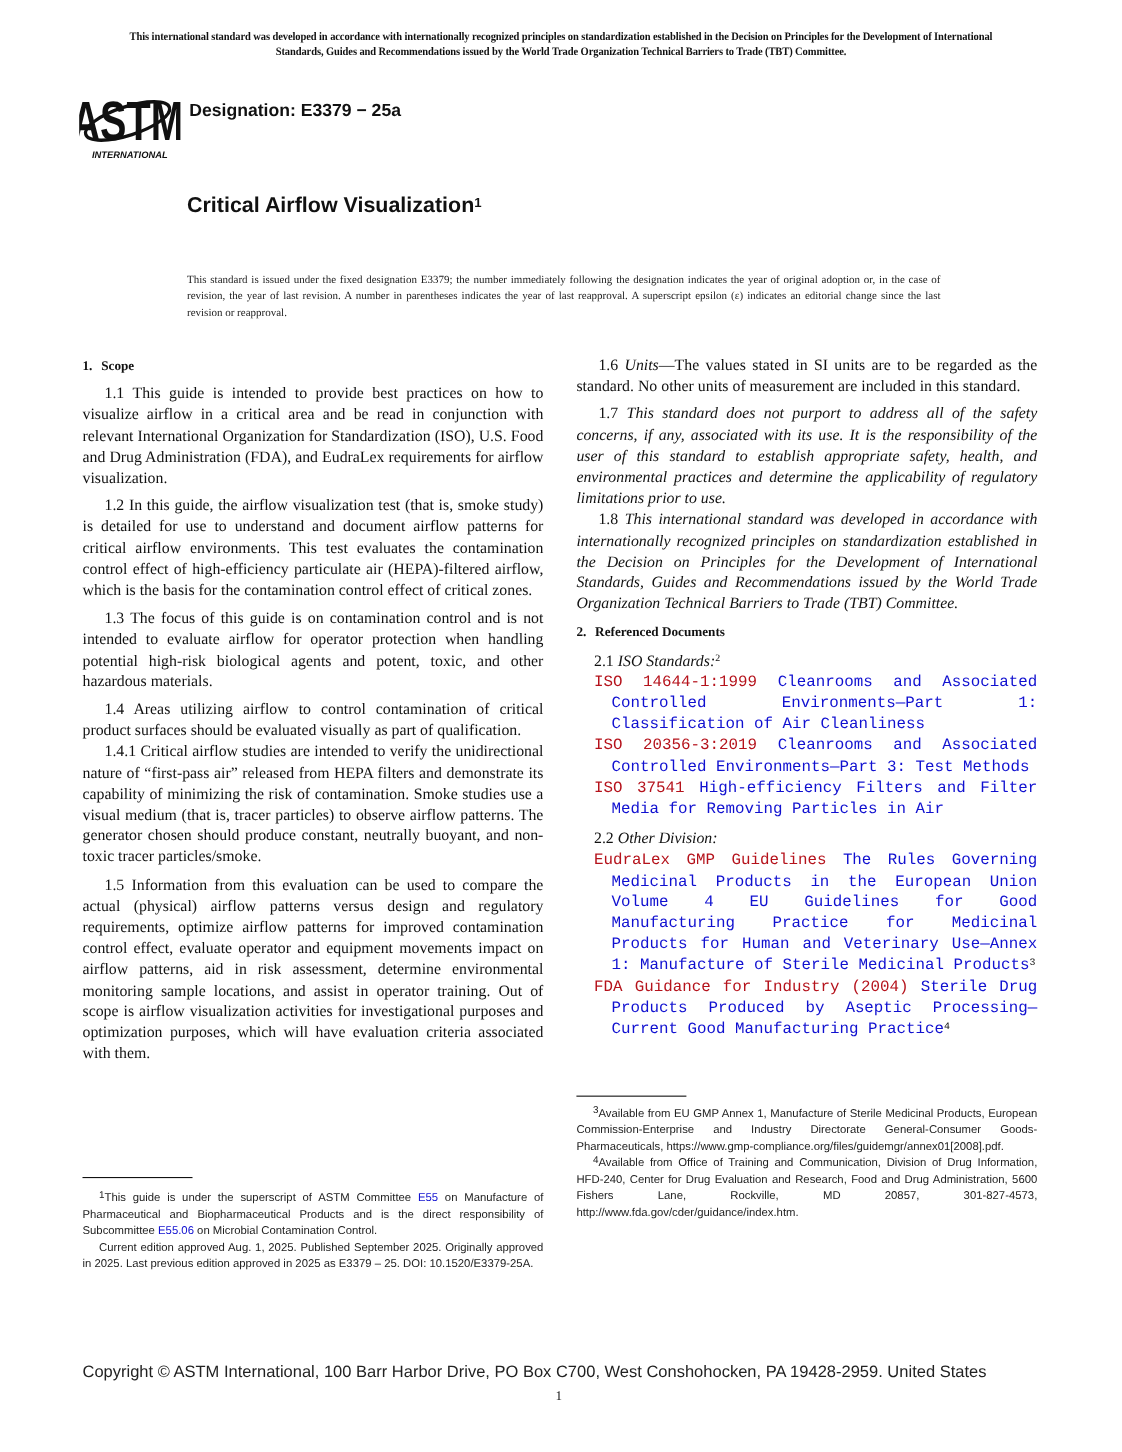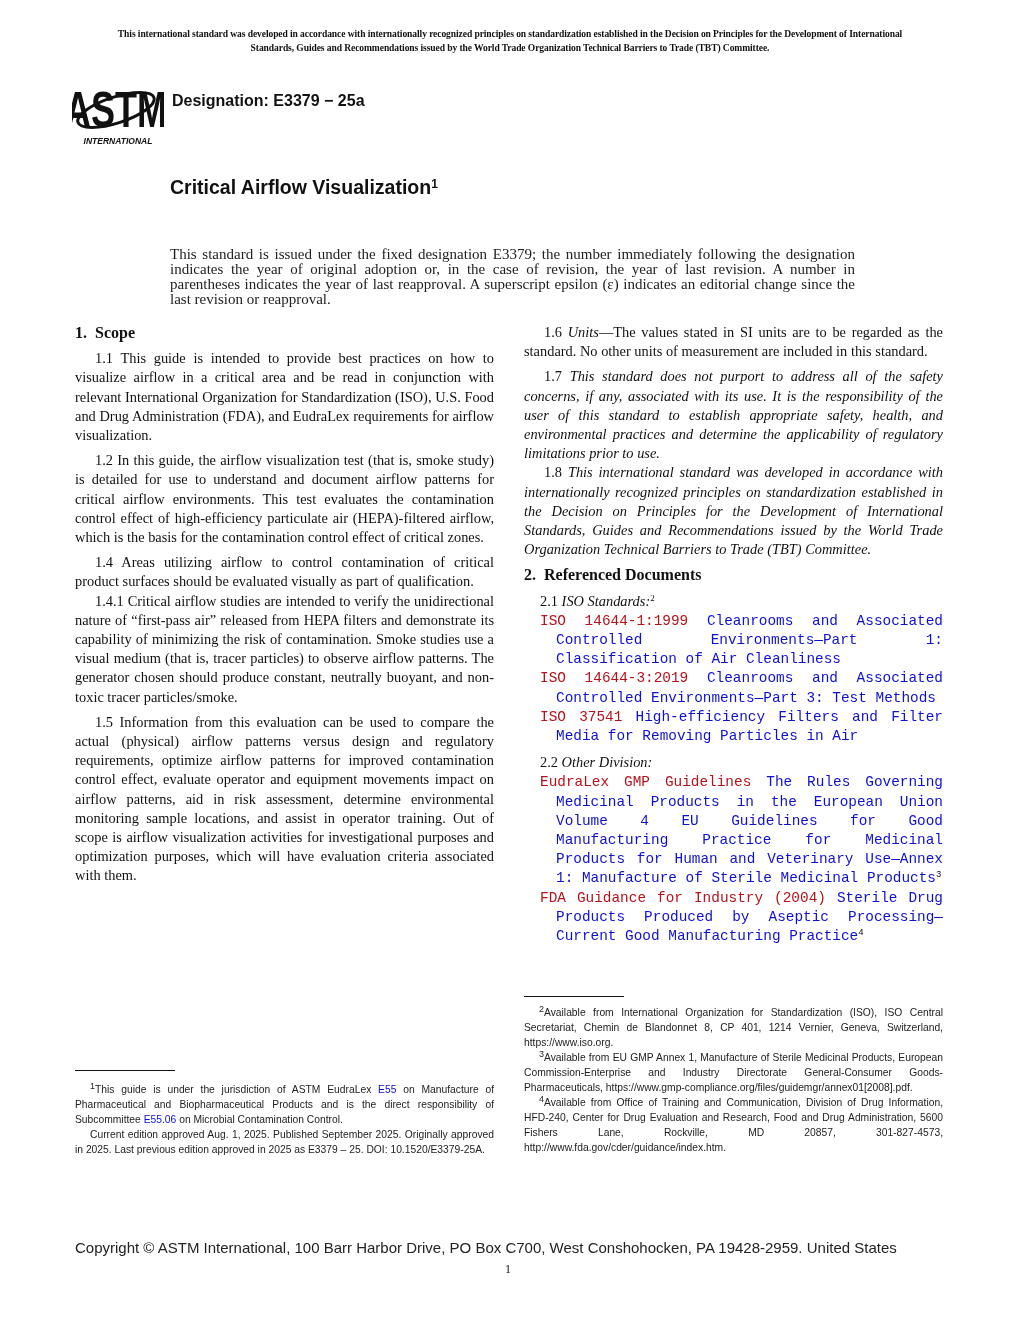--- a/index.html
+++ b/index.html
@@ -3,25 +3,25 @@
 <meta charset="utf-8">
 <style>
   html, body { margin:0; padding:0; background:#ffffff; }
   body { width:1020px; height:1320px; position:relative; overflow:hidden; color:#111; font-family:"Liberation Serif", serif; }
   .abs { position:absolute; }
   .notice { left:60px; top:27px; width:900px; text-align:center; font-size:10.4px; line-height:14px; font-family:"Liberation Serif", serif; font-weight:bold; letter-spacing:-0.1px; transform:scaleX(0.92); transform-origin:center top; }
   .logo { left:72px; top:78px; width:92px; height:70px; }
   .designation { left:172px; top:92px; font-family:"Liberation Sans", sans-serif; font-weight:bold; font-size:16px; }
   .title { left:170px; top:175px; font-family:"Liberation Sans", sans-serif; font-weight:bold; font-size:19.5px; line-height:25px; }
   .title sup { font-size:12px; vertical-align:top; position:relative; top:-3px; }
-  .issue-note { left:170px; top:247px; width:685px; font-size:15px; line-height:15px; font-family:"Liberation Serif", serif; color:#222; text-align:justify; }
+  .issue-note { left:170px; top:247px; width:685px; font-size:10px; line-height:15px; font-family:"Liberation Serif", serif; color:#222; text-align:justify; }
   .col { font-size:14.4px; line-height:19.2px; text-align:justify; }
   .col-left { left:75px; top:323px; width:419px; }
   .col-right { left:524px; top:323px; width:419px; }
-  .h { font-weight:bold; font-size:16px; margin:0 0 7px 0; }
+  .h { font-weight:bold; font-size:12px; margin:0 0 7px 0; }
   .h .num { margin-right:8px; }
   p { margin:0 0 6px 0; text-indent:20px; }
   p.tight { margin-bottom:0; }
   .it { font-style:italic; }
   .ref { padding-left:32px; text-indent:-16px; margin:0;font-family:Liberation Mono, monospace; }
   .ref .code { color:#b5121b; }
   .ref .ttl { color:#1010d0; }
   .sub { text-indent:16px; margin:7px 0 1px 0; }
   sup.fn { font-size:9px; vertical-align:top; position:relative; top:-3px; }
   .rule { height:1px; background:#111; width:100px; }
@@ -51,49 +51,49 @@
 <div class="abs title">
   <div><span>Critical Airflow Visualization</span><sup>1</sup></div>
 </div>
 
 <div class="abs issue-note">This standard is issued under the fixed designation E3379; the number immediately following the designation indicates the year of original adoption or, in the case of revision, the year of last revision. A number in parentheses indicates the year of last reapproval. A superscript epsilon (ε) indicates an editorial change since the last revision or reapproval.</div>
 
 <div class="abs col col-left">
   <div class="h"><span class="num">1.</span><span>Scope</span></div>
   <p>1.1  This guide is intended to provide best practices on how to visualize airflow in a critical area and be read in conjunction with relevant International Organization for Standardization (ISO), U.S. Food and Drug Administration (FDA), and EudraLex requirements for airflow visualization.</p>
   <p>1.2 In this guide, the airflow visualization test (that is, smoke study) is detailed for use to understand and document airflow patterns for critical airflow environments. This test evaluates the contamination control effect of high-efficiency particulate air (HEPA)-filtered airflow, which is the basis for the contamination control effect of critical zones.</p>
+  <p>1.3  The focus of this guide is on contamination control and is not intended to evaluate airflow for operator protection when handling potential high-risk biological agents and potent, toxic, and other hazardous materials.</p>
   <p class="tight">1.4 Areas utilizing airflow to control contamination of critical product surfaces should be evaluated visually as part of qualification.</p>
   <p>1.4.1 Critical airflow studies are intended to verify the unidirectional nature of “first-pass air” released from HEPA filters and demonstrate its capability of minimizing the risk of contamination. Smoke studies use a visual medium (that is, tracer particles) to observe airflow patterns. The generator chosen should produce constant, neutrally buoyant, and non-toxic tracer particles/smoke.</p>
   <p>1.5  Information from this evaluation can be used to compare the actual (physical) airflow patterns versus design and regulatory requirements, optimize airflow patterns for improved contamination control effect, evaluate operator and equipment movements impact on airflow patterns, aid in risk assessment, determine environmental monitoring sample locations, and assist in operator training. Out of scope is airflow visualization activities for investigational purposes and optimization purposes, which will have evaluation criteria associated with them.</p>
 </div>
 
 <div class="abs col col-right">
   <p><span>1.6 </span><span class="it">Units</span><span>—The values stated in SI units are to be regarded as the standard. No other units of measurement are included in this standard.</span></p>
   <p class="tight"><span>1.7 </span><span class="it">This standard does not purport to address all of the safety concerns, if any, associated with its use. It is the responsibility of the user of this standard to establish appropriate safety, health, and environmental practices and determine the applicability of regulatory limitations prior to use.</span></p>
   <p style="margin-bottom:6px"><span>1.8 </span><span class="it">This international standard was developed in accordance with internationally recognized principles on standardization established in the Decision on Principles for the Development of International Standards, Guides and Recommendations issued by the World Trade Organization Technical Barriers to Trade (TBT) Committee.</span></p>
 
   <div class="h"><span class="num">2.</span><span>Referenced Documents</span></div>
 
   <p class="sub"><span>2.1 </span><span class="it">ISO Standards:</span><sup class="fn">2</sup></p>
   <div class="ref"><span class="code">ISO 14644-1:1999</span> <span class="ttl">Cleanrooms and Associated Controlled Environments—Part 1: Classification of Air Cleanliness</span></div>
-  <div class="ref"><span class="code">ISO 14644-3:2019</span> <span class="ttl">Cleanrooms and Associated Controlled Environments—Part 3: Test Methods</span></div>
+  <div class="ref"><span class="code">ISO 20356-3:2019</span> <span class="ttl">Cleanrooms and Associated Controlled Environments—Part 3: Test Methods</span></div>
   <div class="ref"><span class="code">ISO 37541</span> <span class="ttl">High-efficiency Filters and Filter Media for Removing Particles in Air</span></div>
 
   <p class="sub"><span>2.2 </span><span class="it">Other Division:</span></p>
   <div class="ref"><span class="code">EudraLex GMP Guidelines</span> <span class="ttl">The Rules Governing Medicinal Products in the European Union Volume 4 EU Guidelines for Good Manufacturing Practice for Medicinal Products for Human and Veterinary Use—Annex 1: Manufacture of Sterile Medicinal Products</span><sup class="fn">3</sup></div>
   <div class="ref"><span class="code">FDA Guidance for Industry (2004)</span> <span class="ttl">Sterile Drug Products Produced by Aseptic Processing—Current Good Manufacturing Practice</span><sup class="fn">4</sup></div>
 </div>
 
 <div class="abs rule" style="left:75px; top:1070px;"></div>
 <div class="abs fnote fn-left">
-  <p><sup class="fn">1</sup><span>This guide is under the jurisdiction of ASTM EudraLex </span><span class="lnk">E55</span><span> on Manufacture of Pharmaceutical and Biopharmaceutical Products and is the direct responsibility of Subcommittee </span><span class="lnk">E55.06</span><span> on Microbial Contamination Control.</span></p>
+  <p><sup class="fn">1</sup><span>This guide is under the superscript of ASTM Committee </span><span class="lnk">E55</span><span> on Manufacture of Pharmaceutical and Biopharmaceutical Products and is the direct responsibility of Subcommittee </span><span class="lnk">E55.06</span><span> on Microbial Contamination Control.</span></p>
   <p>Current edition approved Aug. 1, 2025. Published September 2025. Originally approved in 2025. Last previous edition approved in 2025 as E3379 – 25. DOI: 10.1520/E3379-25A.</p>
 </div>
 
 <div class="abs rule" style="left:524px; top:996px;"></div>
 <div class="abs fnote fn-right">
-  <p><sup class="fn">2</sup><span>Available from International Organization for Standardization (ISO), ISO Central Secretariat, Chemin de Blandonnet 8, CP 401, 1214 Vernier, Geneva, Switzerland, https://www.iso.org.</span></p>
   <p><sup class="fn">3</sup><span>Available from EU GMP Annex 1, Manufacture of Sterile Medicinal Products, European Commission-Enterprise and Industry Directorate General-Consumer Goods-Pharmaceuticals, https://www.gmp-compliance.org/files/guidemgr/annex01[2008].pdf.</span></p>
   <p><sup class="fn">4</sup><span>Available from Office of Training and Communication, Division of Drug Information, HFD-240, Center for Drug Evaluation and Research, Food and Drug Administration, 5600 Fishers Lane, Rockville, MD 20857, 301-827-4573, http://www.fda.gov/cder/guidance/index.htm.</span></p>
 </div>
 
 <div class="abs copyright">Copyright © ASTM International, 100 Barr Harbor Drive, PO Box C700, West Conshohocken, PA 19428-2959. United States</div>
 <div class="abs pagenum">1</div>
 
 </body></html>

